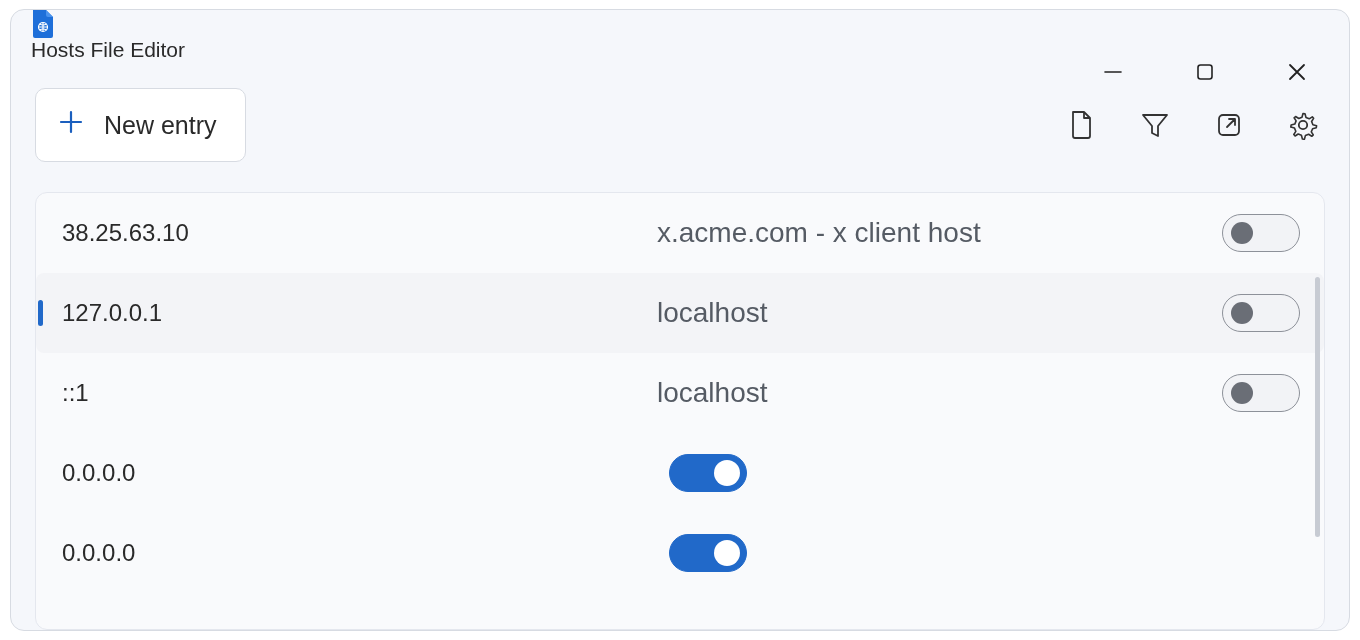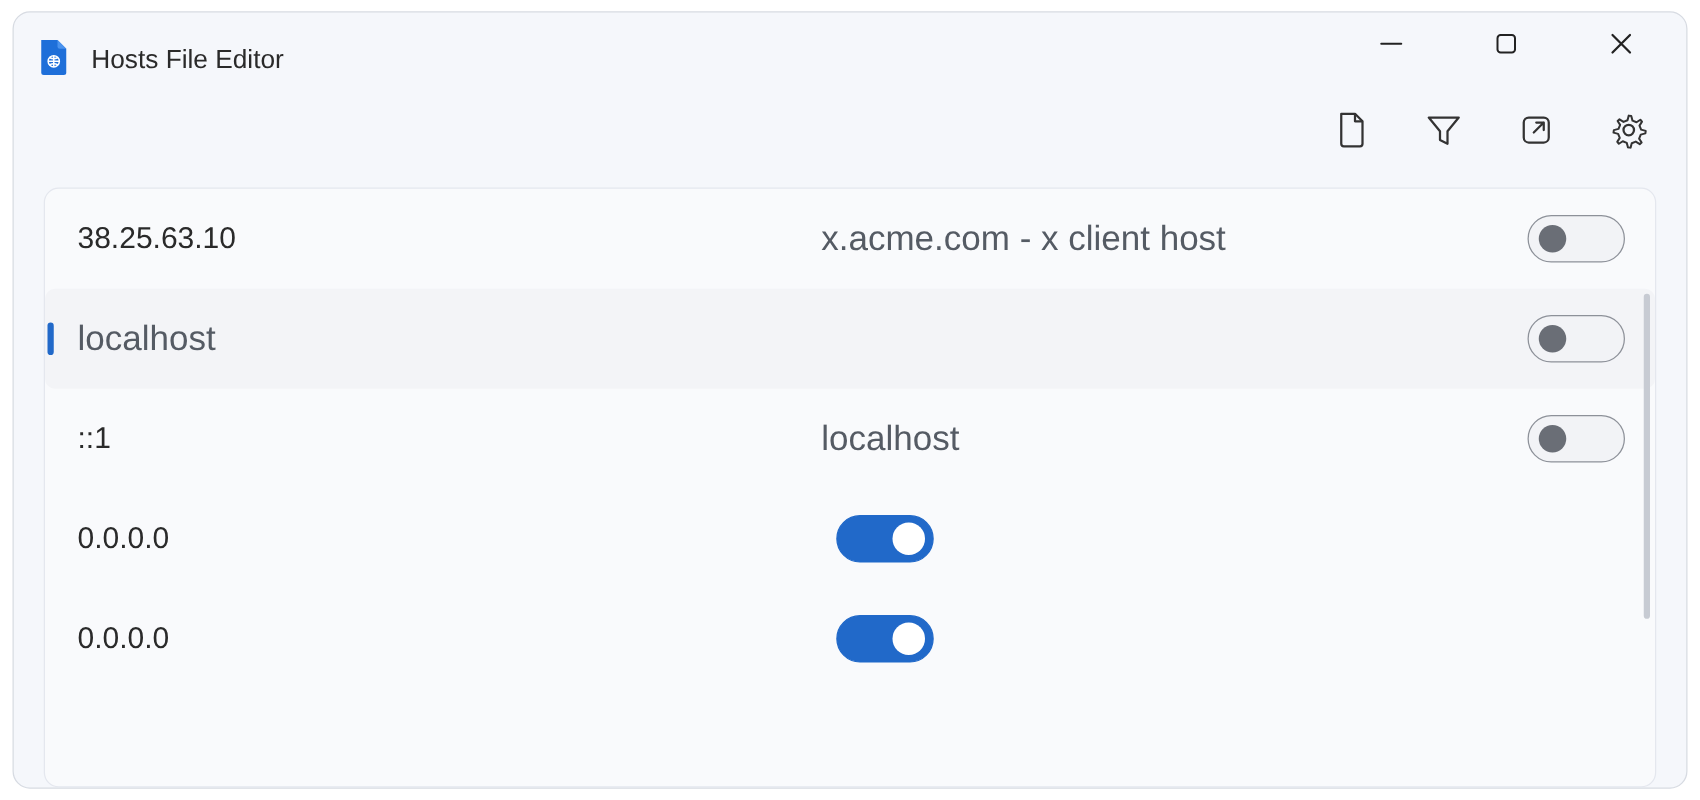--- a/index.html
+++ b/index.html
@@ -29,23 +29,24 @@
     border-radius:14px;
     background:var(--bg);
     display:flex;flex-direction:column;
     overflow:hidden;
     position:relative;
   }
 
   
   .titlebar{
     height:50px;
-    display:flex;align-items:flex-end;
+    display:flex;align-items:flex-start;
     padding:0 6px 0 20px;
     flex-shrink:0;
+    flex-direction:column;
   }
   .app-icon{
     width:24px;height:28px;
     position:relative;
     margin-right:18px;
   }
   .app-icon svg{display:block;}
   .title-text{
     font-size:21px;
     font-weight:400;
@@ -193,20 +194,28 @@
       </div>
       <div class="win-btn">
         <svg width="20" height="20" viewBox="0 0 20 20">
             <path d="M3 3 L17 17 M17 3 L3 17" stroke="#222" stroke-width="1.8" stroke-linecap="round"></path>
           </svg>
       </div>
     </div>
   </div>
 
   <div class="toolbar">
+    <div class="new-entry-btn">
+      <span class="plus">
+        <svg width="26" height="26" viewBox="0 0 26 26">
+            <path d="M13 3 V23 M3 13 H23" stroke="#1b5fbe" stroke-width="2.2" stroke-linecap="round"></path>
+          </svg>
+      </span>
+      <span>New entry</span>
+    </div>
 
     <div class="tool-icons">
       <div class="tool-icon">
         <svg width="26" height="30" viewBox="0 0 26 30">
             <path d="M5 2 H16 L22 8 V26 Q22 28 20 28 H7 Q5 28 5 26 Z" fill="none" stroke="#333" stroke-width="1.8" stroke-linejoin="round"></path>
             <path d="M16 2 V8 H22" fill="none" stroke="#333" stroke-width="1.8" stroke-linejoin="round"></path>
           </svg>
       </div>
       <div class="tool-icon">
         <svg width="30" height="28" viewBox="0 0 30 28">
@@ -234,20 +243,21 @@
           <div class="cell-ip">38.25.63.10</div>
           <div class="cell-host">x.acme.com - x client host</div>
           <div class="cell-toggle">
             <div class="toggle">
               <div class="knob"></div>
             </div>
           </div>
         </div>
         <div class="row selected">
           <div class="sel-indicator"></div>
+          <div class="cell-ip">127.0.0.1</div>
           <div class="cell-host">localhost</div>
           <div class="cell-toggle">
             <div class="toggle">
               <div class="knob"></div>
             </div>
           </div>
         </div>
         <div class="row">
           <div class="cell-ip">::1</div>
           <div class="cell-host">localhost</div>

